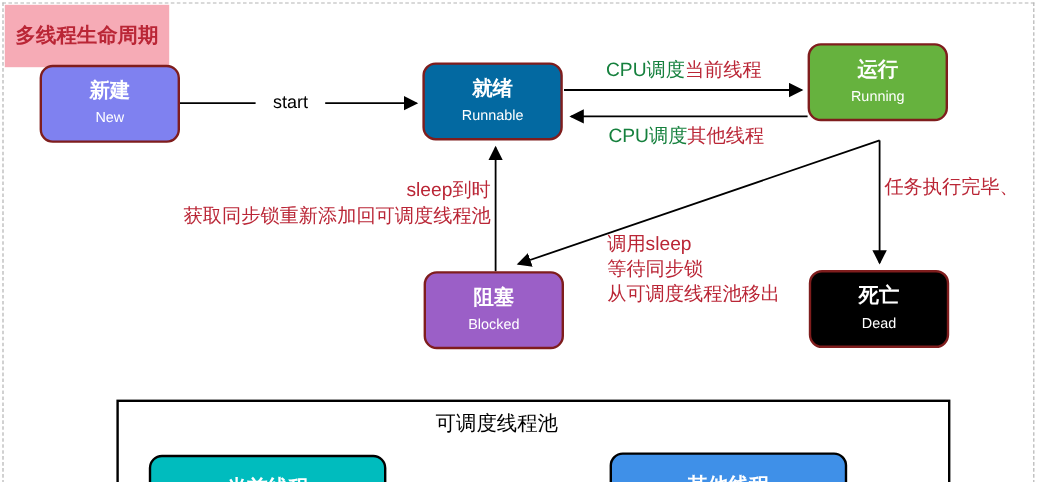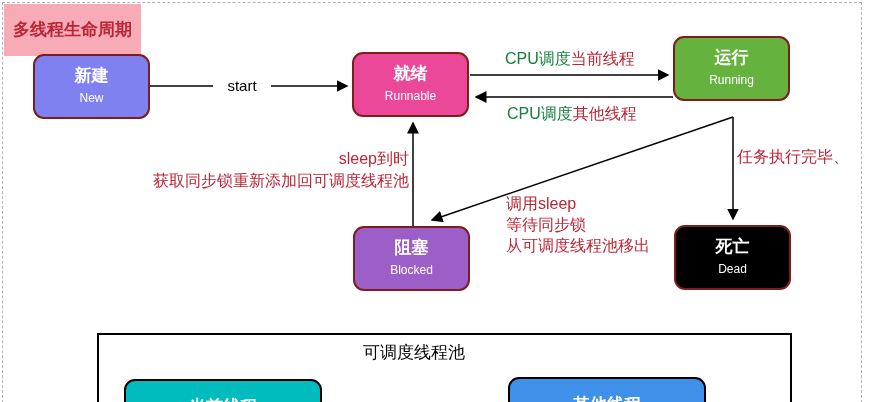--- a/index.html
+++ b/index.html
@@ -91,21 +91,21 @@
     <line x1="413" y1="226" x2="413" y2="123" stroke="#000" stroke-width="1.5" marker-end="url(#ah)"></line>
     <line x1="733" y1="117" x2="432" y2="220" stroke="#000" stroke-width="1.5" marker-end="url(#ah)"></line>
     <line x1="733" y1="117" x2="733" y2="219" stroke="#000" stroke-width="1.5" marker-end="url(#ah)"></line>
   </svg>
 
   <div class="node" style="left: 33px; top: 54px; background: rgb(127, 129, 240);">
     <div class="zh">新建</div>
     <div class="en">New</div>
   </div>
 
-  <div class="node" style="left: 352px; top: 52px; background: #ec4899;">
+  <div class="node" style="left: 352px; top: 52px; background: #0369a1;">
     <div class="zh">就绪</div>
     <div class="en">Runnable</div>
   </div>
 
   <div class="node" style="left: 673px; top: 36px; background: rgb(102, 178, 62);">
     <div class="zh">运行</div>
     <div class="en">Running</div>
   </div>
 
   <div class="node" style="left: 353px; top: 226px; background: rgb(155, 95, 199);">

